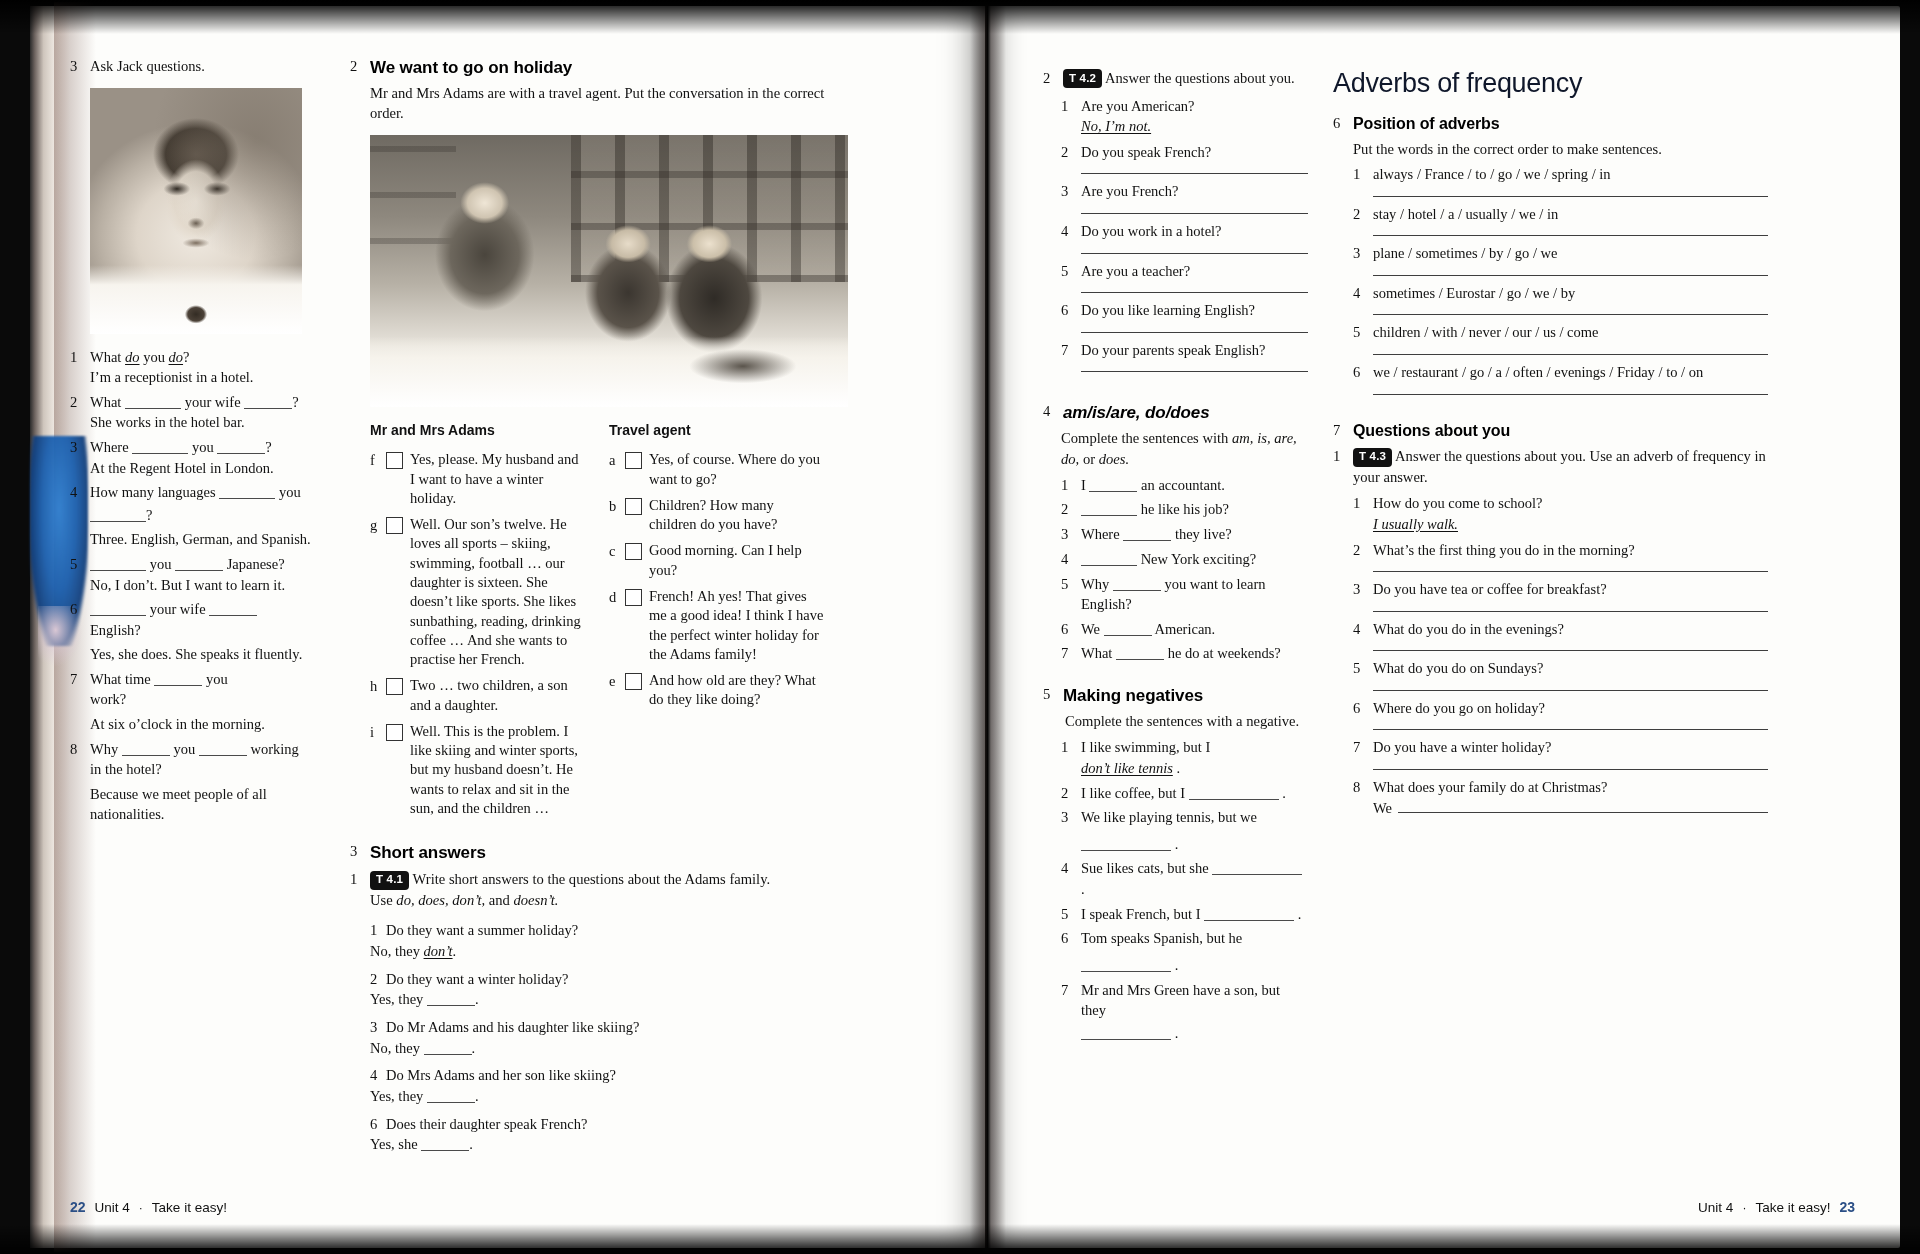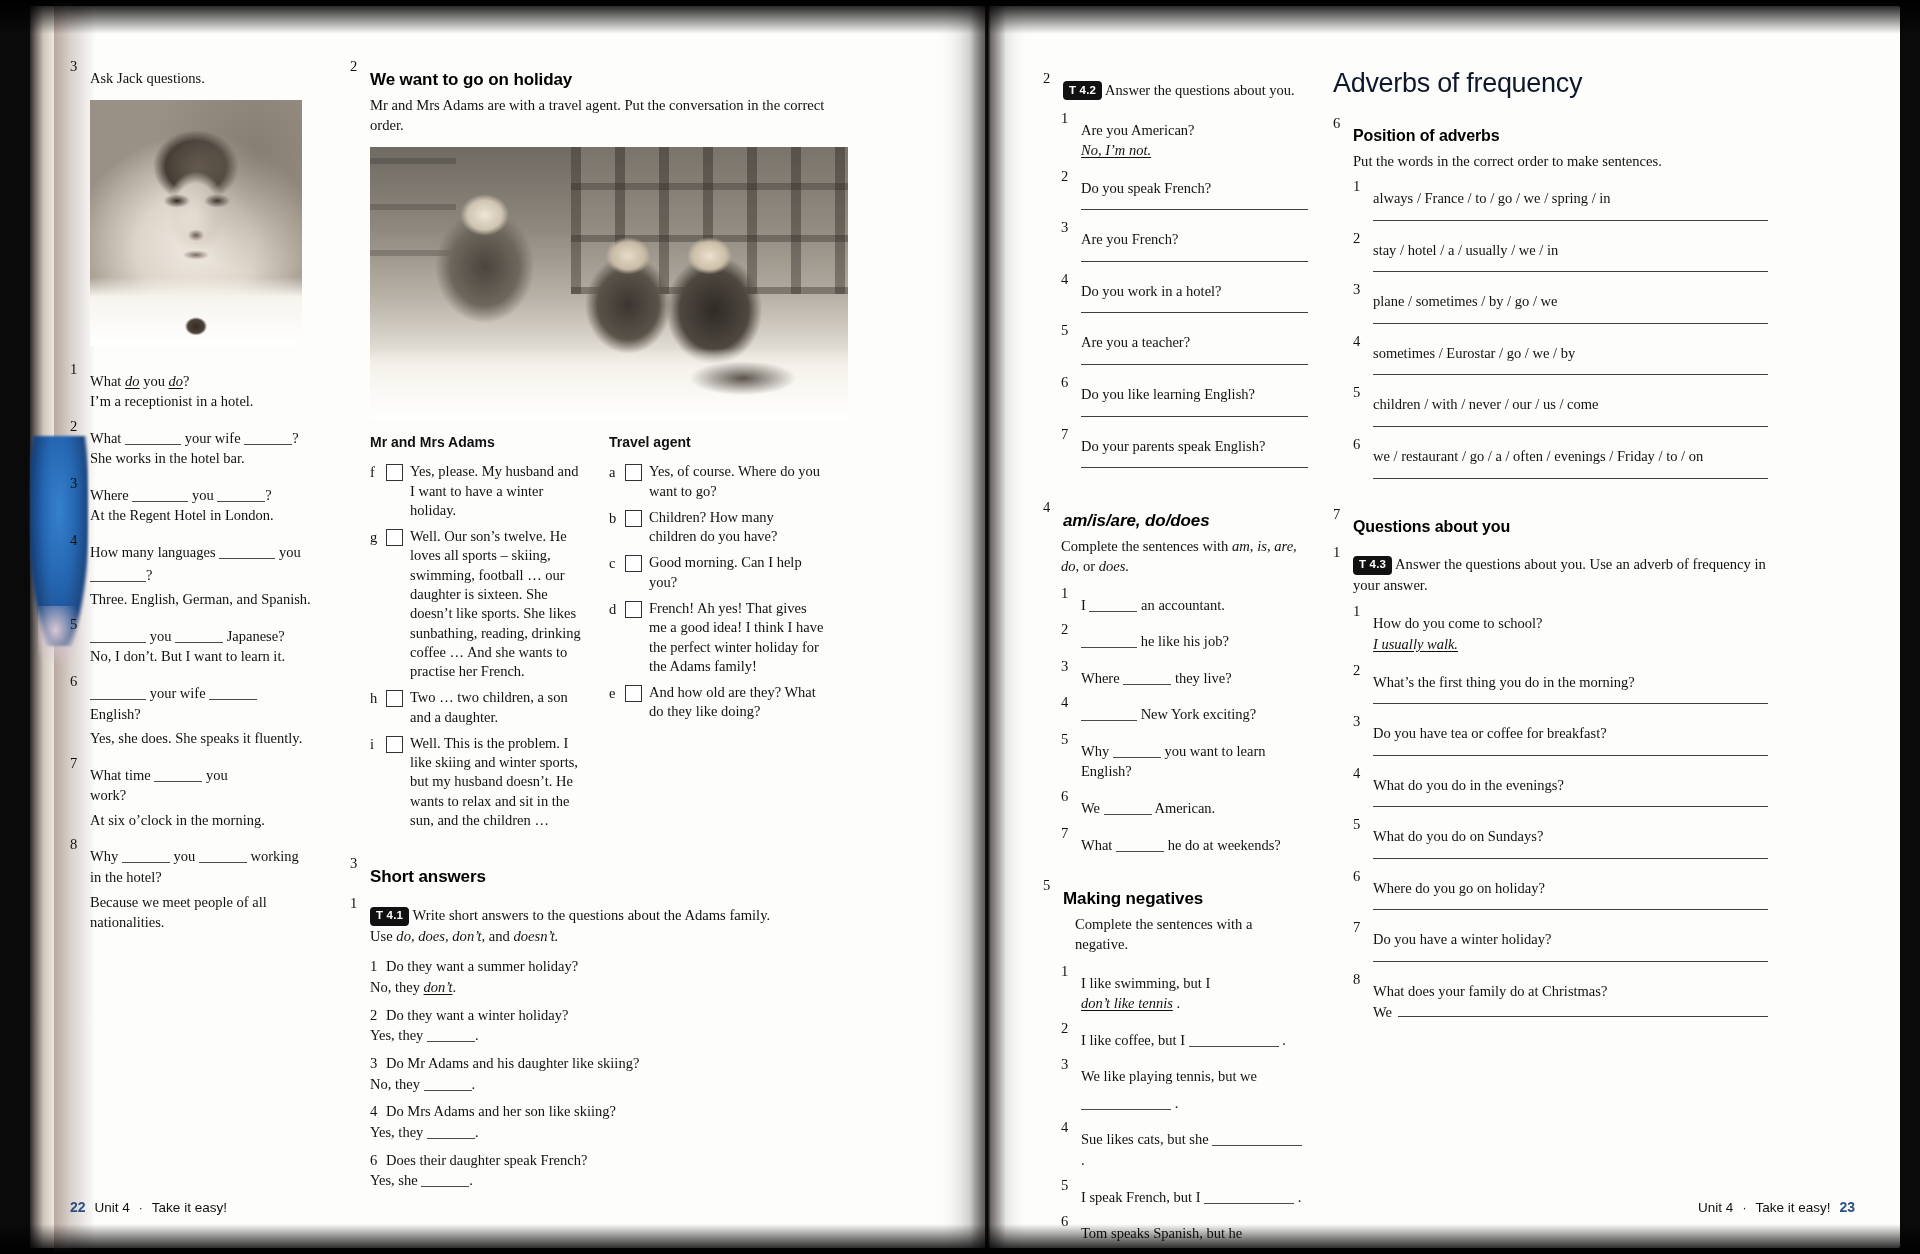--- a/index.html
+++ b/index.html
@@ -37,21 +37,21 @@
   .col{position:absolute;font-size:14.5px;line-height:1.42;color:#111;}
   .sec-head{font-family:"Liberation Sans", sans-serif;font-weight:700;
      font-size:17px;letter-spacing:-.1px;color:#000;}
   .sec-head.small{font-size:16px;font-weight:700;}
   .grammar-title{font-family:"Liberation Sans", sans-serif;font-weight:400;
      font-size:27px;color:#0f172a;letter-spacing:-.3px;}
   .rubric{font-size:14.6px;line-height:1.38;}
   .it{font-style:italic;}
   .row{display:flex;}
   .num{width:20px;flex:none;text-align:left;font-size:14.6px;}
-  .txt{flex:1;margin-top:12px;}
+  .txt{flex:1;}
   .ans{font-style:italic;text-decoration:underline;text-underline-offset:2px;}
   .blank{display:inline-block;border-bottom:1px solid #4a4a4a;vertical-align:-2px;}.b48{width:48px}.b56{width:56px}.b90{width:90px}
   .wline{border-bottom:1px solid #3e3e3e;height:0;margin:11px 0 7px 0;}
   .tag{display:inline-block;background:#111;color:#fff;border-radius:4px;
        font-family:"Liberation Sans", sans-serif;font-weight:700;font-size:11.5px;
        padding:1.5px 6px 2px 6px;letter-spacing:.2px;vertical-align:1px;}
   .cbox{display:inline-block;width:15px;height:15px;border:1px solid #333;
         background:#fff;vertical-align:-2px;margin-right:6px;}
   .ckrow{display:flex;margin-bottom:7px;}
   .cklet{width:16px;flex:none;font-size:14.5px;}
@@ -465,21 +465,21 @@
               <div class="txt"><span>What</span> <span class="blank b48"></span> <span>he do at weekends?</span></div>
             </div>
           </div>
         </div>
 
         <div style="margin-top:20px;">
           <div class="row">
             <div class="num">5</div>
             <div class="txt sec-head">Making negatives</div>
           </div>
-          <div class="rubric" style="margin:3px 0 0 32px;">Complete the sentences with a negative.</div>
+          <div class="rubric" style="margin:3px 0 0 22px;">Complete the sentences with a negative.</div>
           <div style="margin:6px 0 0 18px;">
             <div class="row" style="margin-bottom:4px;">
               <div class="num">1</div>
               <div class="txt">
                 <span>I like swimming, but I</span>
                 <div><span class="ans">don’t like tennis</span> <span>.</span></div>
               </div>
             </div>
             <div class="row" style="margin-bottom:4px;">
               <div class="num">2</div>

